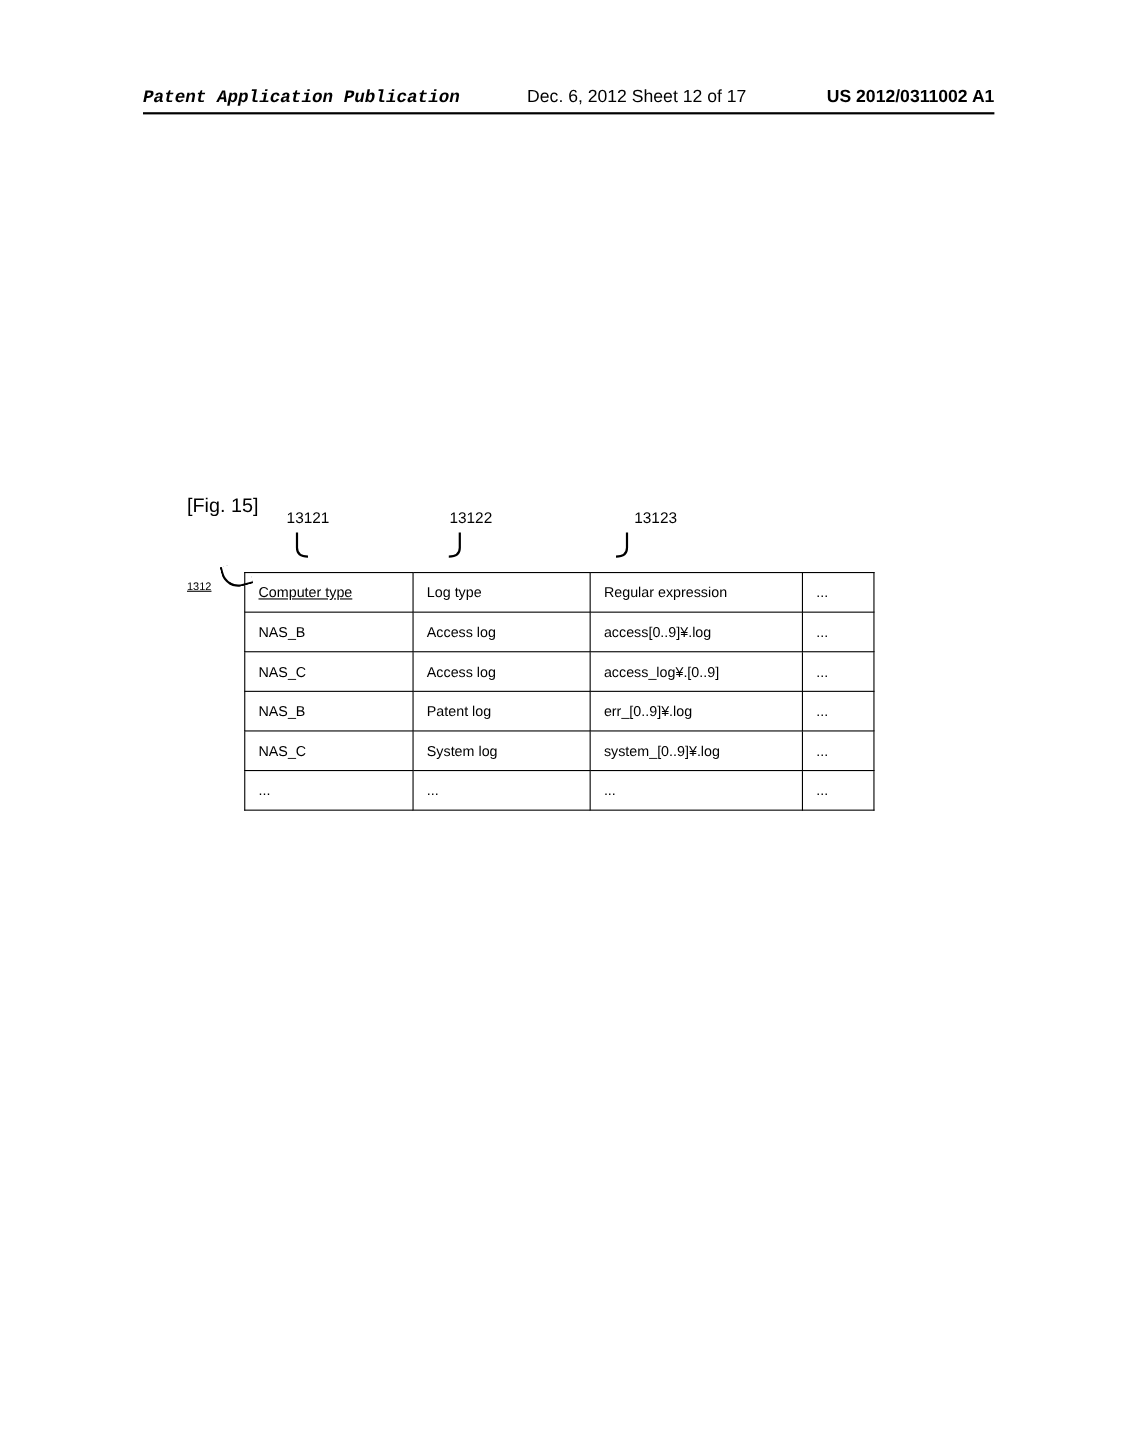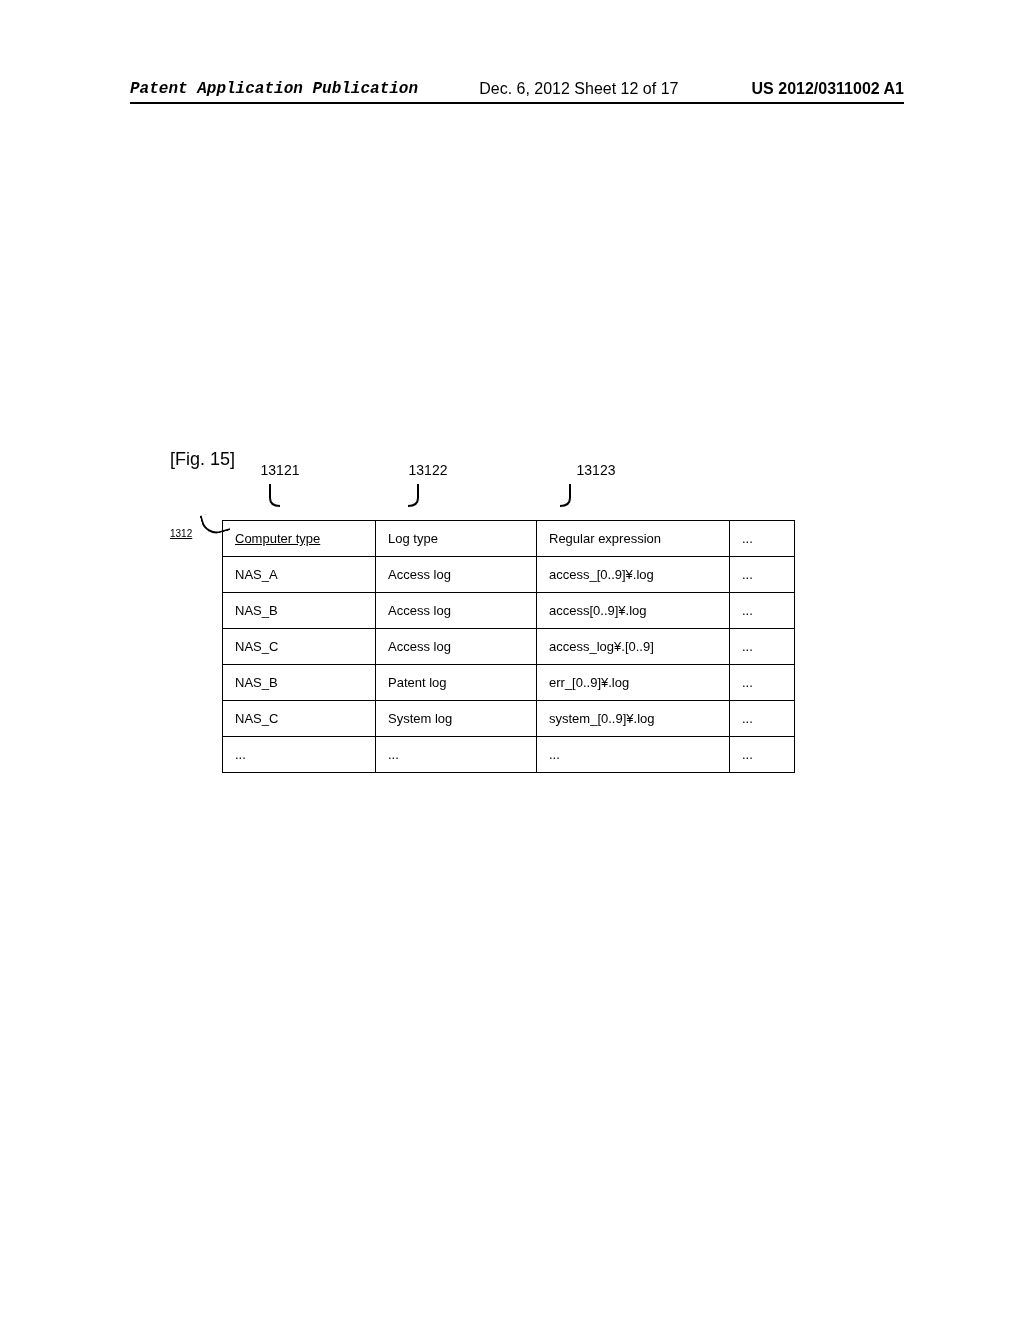--- a/index.html
+++ b/index.html
@@ -138,26 +138,20 @@
   <thead>
     <tr>
       <th class="col-1">Computer type</th>
       <th class="col-2">Log type</th>
       <th class="col-3">Regular expression</th>
       <th class="col-4">...</th>
     </tr>
   </thead>
   <tbody>
     <tr>
-      <td>NAS_A</td>
-      <td>Access log</td>
-      <td>access_[0..9]¥.log</td>
-      <td>...</td>
-    </tr>
-    <tr>
       <td>NAS_B</td>
       <td>Access log</td>
       <td>access[0..9]¥.log</td>
       <td>...</td>
     </tr>
     <tr>
       <td>NAS_C</td>
       <td>Access log</td>
       <td>access_log¥.[0..9]</td>
       <td>...</td>

